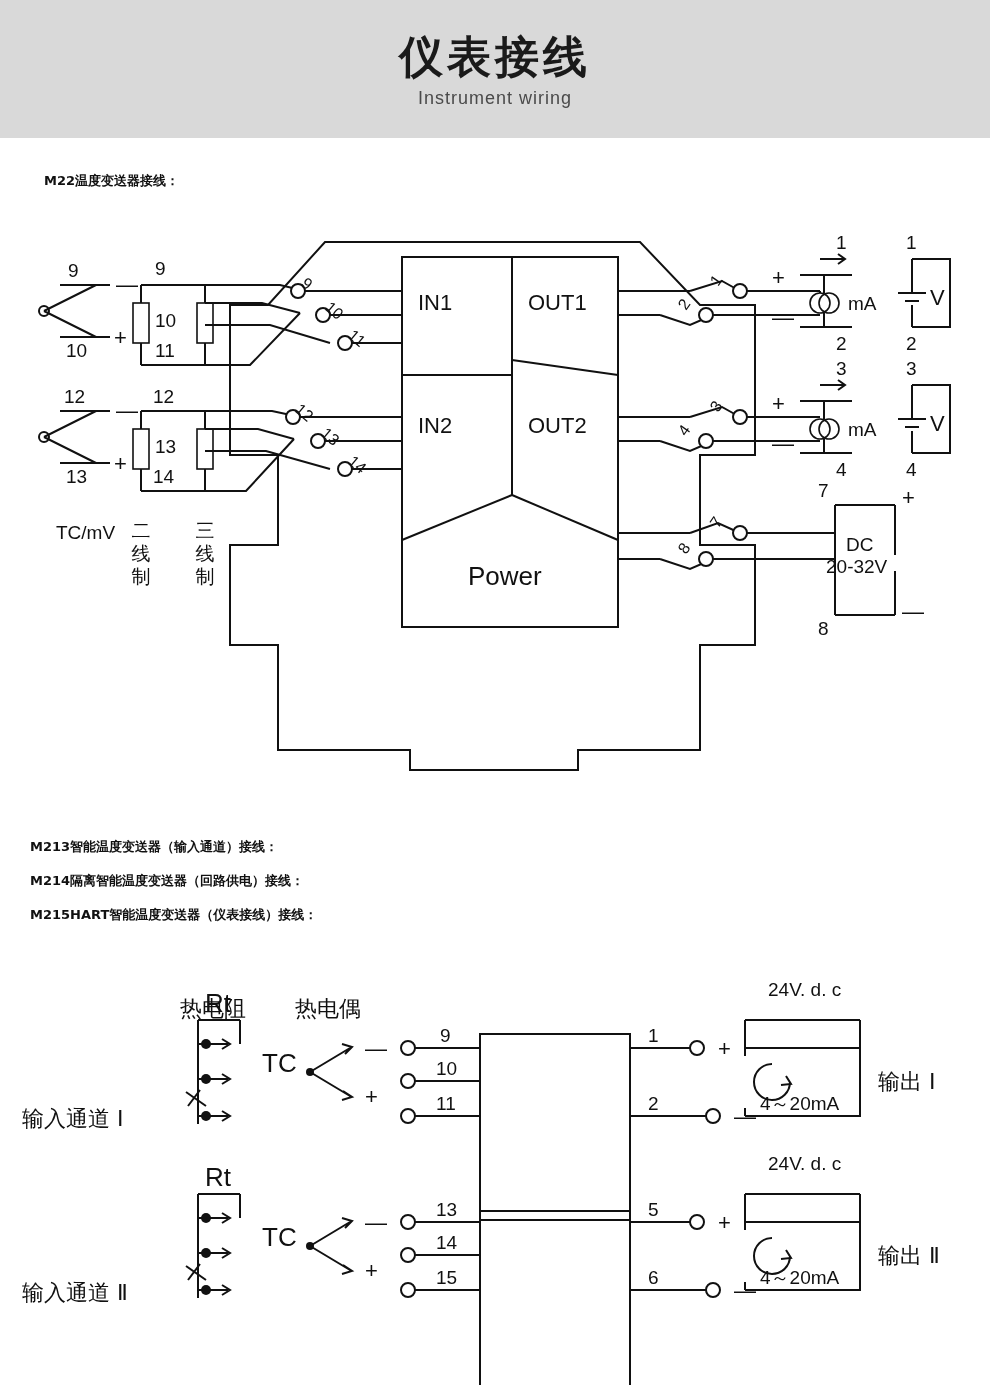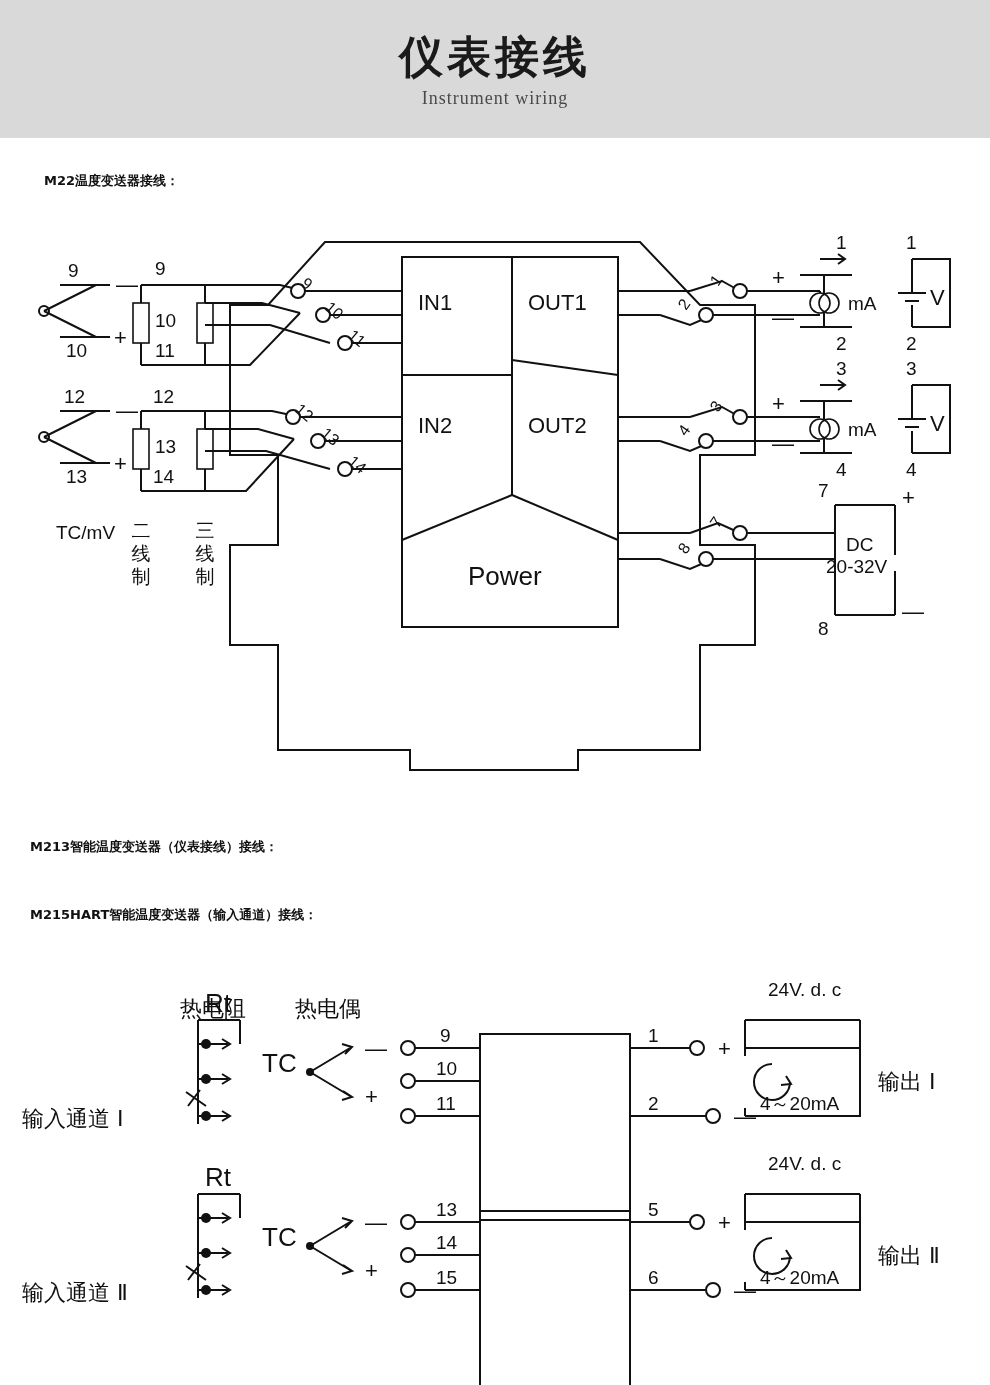--- a/index.html
+++ b/index.html
@@ -16,21 +16,21 @@
   .header{
     position:absolute;left:0;top:0;width:990px;height:138px;
     background:#d9d9d9;
   }
   .header-title{
     position:absolute;left:0;top:28px;width:990px;text-align:center;
     font-size:44px;font-weight:bold;letter-spacing:4px;color:#1a1a1a;
   }
   .header-sub{
     position:absolute;left:0;top:88px;width:990px;text-align:center;
-    font-size:18px;color:#4a4a4a;letter-spacing:1px;font-family:Liberation Serif, serif;
+    font-size:18px;color:#4a4a4a;letter-spacing:1px;
   }
 
   
   .caption{
     position:absolute;font-size:13px;font-weight:bold;color:#111;white-space:nowrap;
   }
   .cap1{left:44px;top:172px;}
   .cap2{left:30px;top:838px;}
   .cap3{left:30px;top:872px;}
   .cap4{left:30px;top:906px;}
@@ -56,22 +56,23 @@
 <body>
 
 <div class="page">
 
   <div class="header">
     <div class="header-title cn">仪表接线</div>
     <div class="header-sub">Instrument wiring</div>
   </div>
 
   <div class="caption cap1 cn">M22温度变送器接线：</div>
-  <div class="caption cap2 cn">M213智能温度变送器（仪表接线）接线：</div>
-  <div class="caption cap4 cn">M215HART智能温度变送器（输入通道）接线：</div>
+  <div class="caption cap2 cn">M213智能温度变送器（输入通道）接线：</div>
+  <div class="caption cap3 cn">M214隔离智能温度变送器（回路供电）接线：</div>
+  <div class="caption cap4 cn">M215HART智能温度变送器（仪表接线）接线：</div>
 
   <div class="diagram" id="diagram1">
   <svg width="990" height="600" viewBox="0 0 990 600">
 
     <path class="stroke" d="M325 27 L640 27 L700 90 L755 90 L755 240 L700 240
                             L700 330 L755 330 L755 430 L700 430 L700 535
                             L578 535 L578 555 L410 555 L410 535 L278 535
                             L278 430 L230 430 L230 330 L278 330 L278 240
                             L230 240 L230 90 L268 90 Z"></path>
 

